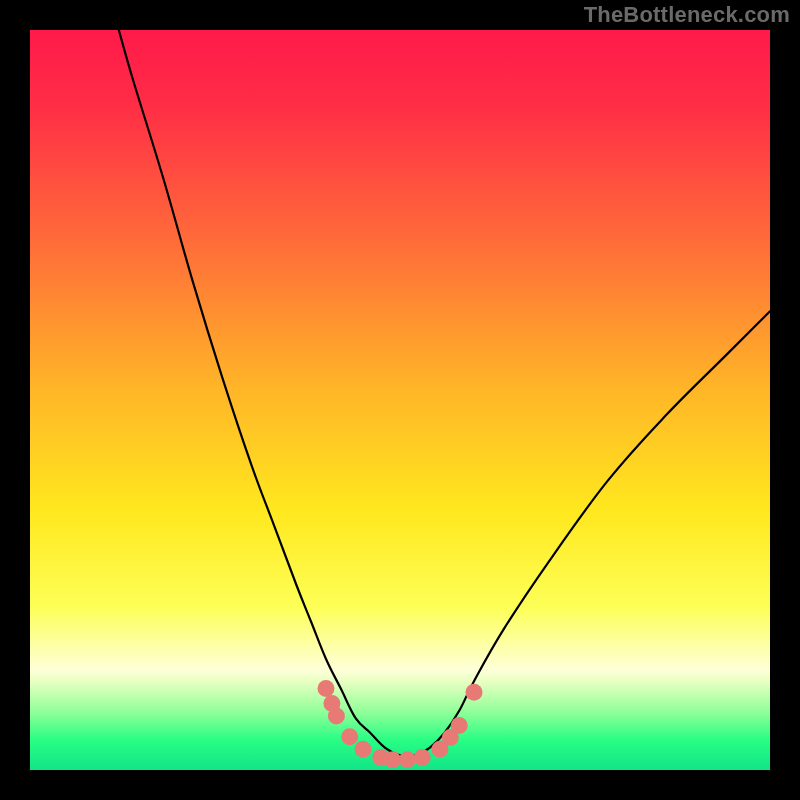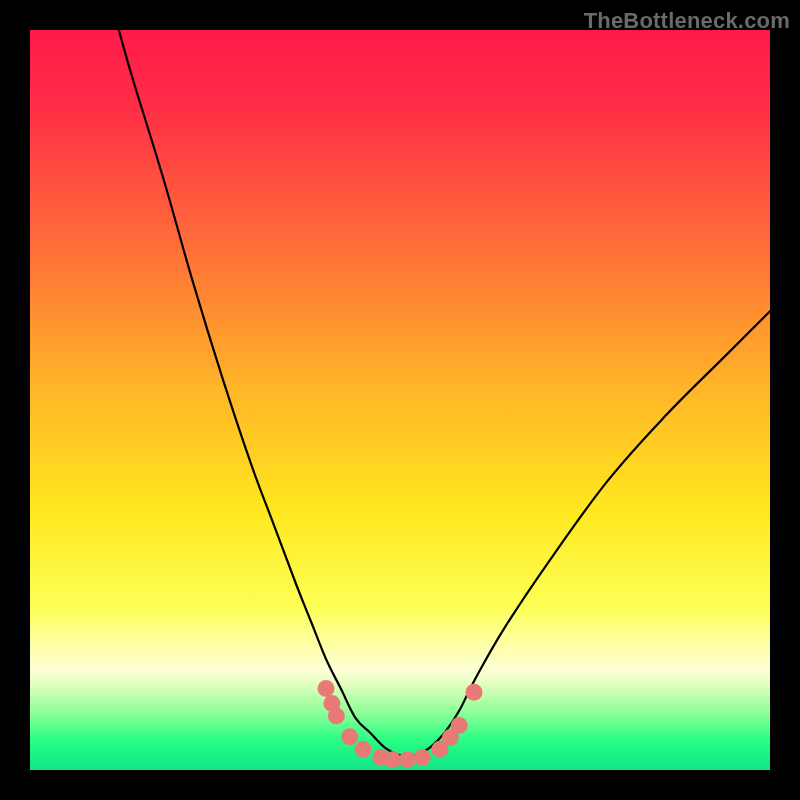--- a/index.html
+++ b/index.html
@@ -25,21 +25,21 @@
     width: 740px;
     height: 740px;
     overflow: hidden;
   }
   .gradient {
     position: absolute;
     inset: 0;
   }
   .watermark {
     position: absolute;
-    top: 8px;
+    top: 2px;
     right: 10px;
     font-family: Arial, Helvetica, sans-serif;
     font-size: 22px;
     font-weight: 600;
     color: #6a6a6a;
     letter-spacing: 0.2px;
   }
   svg.curve {
     position: absolute;
     inset: 0;

